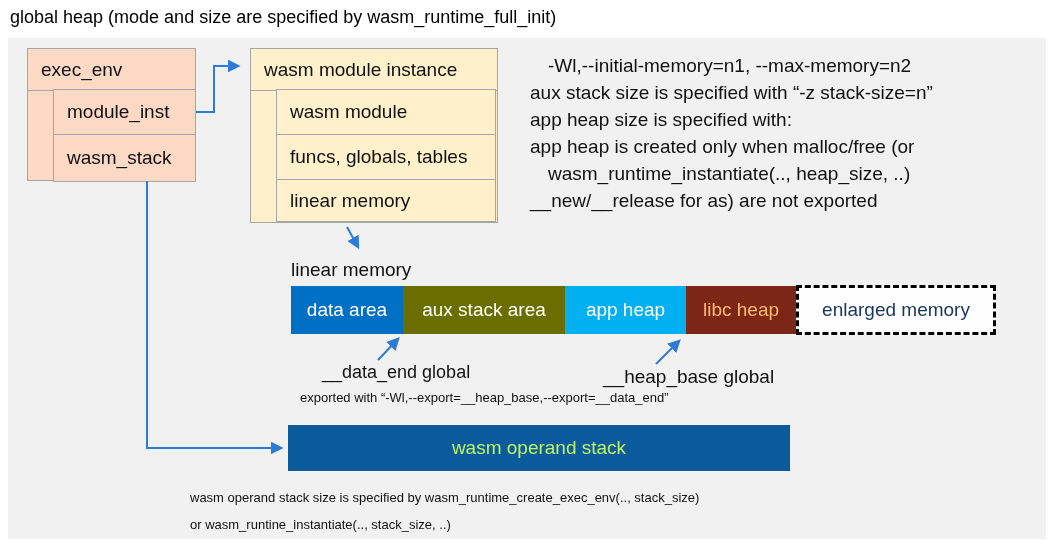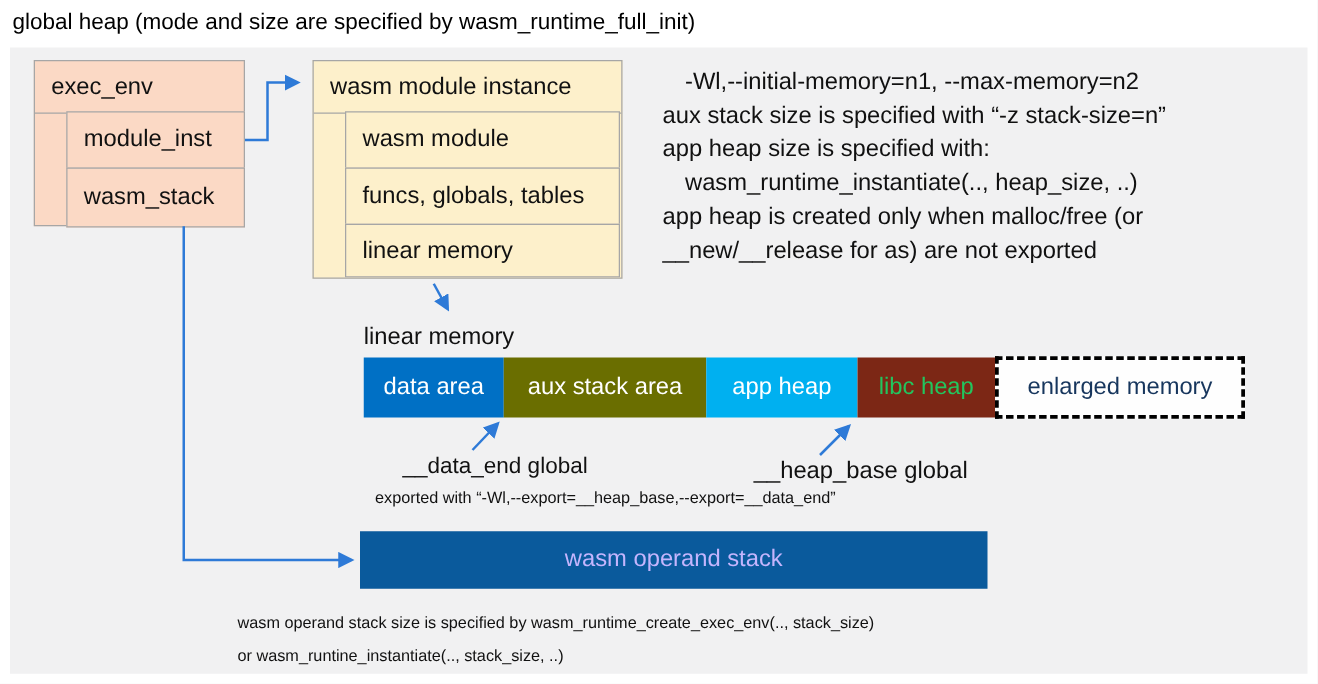--- a/index.html
+++ b/index.html
@@ -43,21 +43,21 @@
   .seg1{width:162px;}
   .seg2{width:121px;}
   .seg3{width:110px;}
   .seg4{width:200px;height:50px;margin-top:-1px;border:3px dashed #000;background:#fefefe;}
 
   .ann-data-end{position:absolute;left:322px;top:362px;font-size:18px;white-space:nowrap;}
   .ann-heap-base{position:absolute;left:603px;top:366px;font-size:19px;white-space:nowrap;}
   .ann-export{position:absolute;left:300px;top:390px;font-size:13px;white-space:nowrap;}
 
   .opstack{position:absolute;left:288px;top:425px;width:502px;height:46px;
-    display:flex;align-items:center;justify-content:center;font-size:19px;color:#c4b5fd;}
+    display:flex;align-items:center;justify-content:center;font-size:19px;color:#bef264;}
 
   .footer{position:absolute;left:190px;top:484px;font-size:13px;line-height:27px;}
   .footer .line{white-space:nowrap;}
 
   svg.arrows{position:absolute;left:0;top:0;width:1054px;height:547px;pointer-events:none;}
 </style>
 </head>
 <body>
 
 <div class="title">global heap (mode and size are specified by wasm_runtime_full_init)</div>
@@ -74,31 +74,31 @@
   <div class="hdr">wasm module instance</div>
   <div class="row inst-row0">wasm module</div>
   <div class="row inst-row1">funcs, globals, tables</div>
   <div class="row inst-row2">linear memory</div>
 </div>
 
 <div class="notes">
   <div class="line indent">-Wl,--initial-memory=n1, --max-memory=n2</div>
   <div class="line">aux stack size is specified with “-z stack-size=n”</div>
   <div class="line">app heap size is specified with:</div>
+  <div class="line">app heap is created only when malloc/free (or</div>
   <div class="line indent">wasm_runtime_instantiate(.., heap_size, ..)</div>
-  <div class="line">app heap is created only when malloc/free (or</div>
   <div class="line">__new/__release for as) are not exported</div>
 </div>
 
 <div class="lm-label">linear memory</div>
 <div class="membar">
   <div class="seg seg0" style="background-color: rgb(0, 112, 197); color: rgb(255, 255, 255);">data area</div>
   <div class="seg seg1" style="background-color: rgb(106, 110, 0); color: rgb(255, 255, 255);">aux stack area</div>
   <div class="seg seg2" style="background-color: rgb(0, 176, 240); color: rgb(255, 255, 255);">app heap</div>
-  <div class="seg seg3" style="background-color: rgb(124, 39, 21); color: #22c55e;">libc heap</div>
+  <div class="seg seg3" style="background-color: rgb(124, 39, 21); color: #fdba74;">libc heap</div>
   <div class="seg seg4" style="background-color: rgb(254, 254, 254); color: rgb(23, 54, 93);">enlarged memory</div>
 </div>
 
 <div class="ann-data-end">__data_end global</div>
 <div class="ann-heap-base">__heap_base global</div>
 <div class="ann-export">exported with “-Wl,--export=__heap_base,--export=__data_end”</div>
 
 <div class="opstack" style="background-color: rgb(10, 90, 156);">wasm operand stack</div>
 
 <div class="footer">

